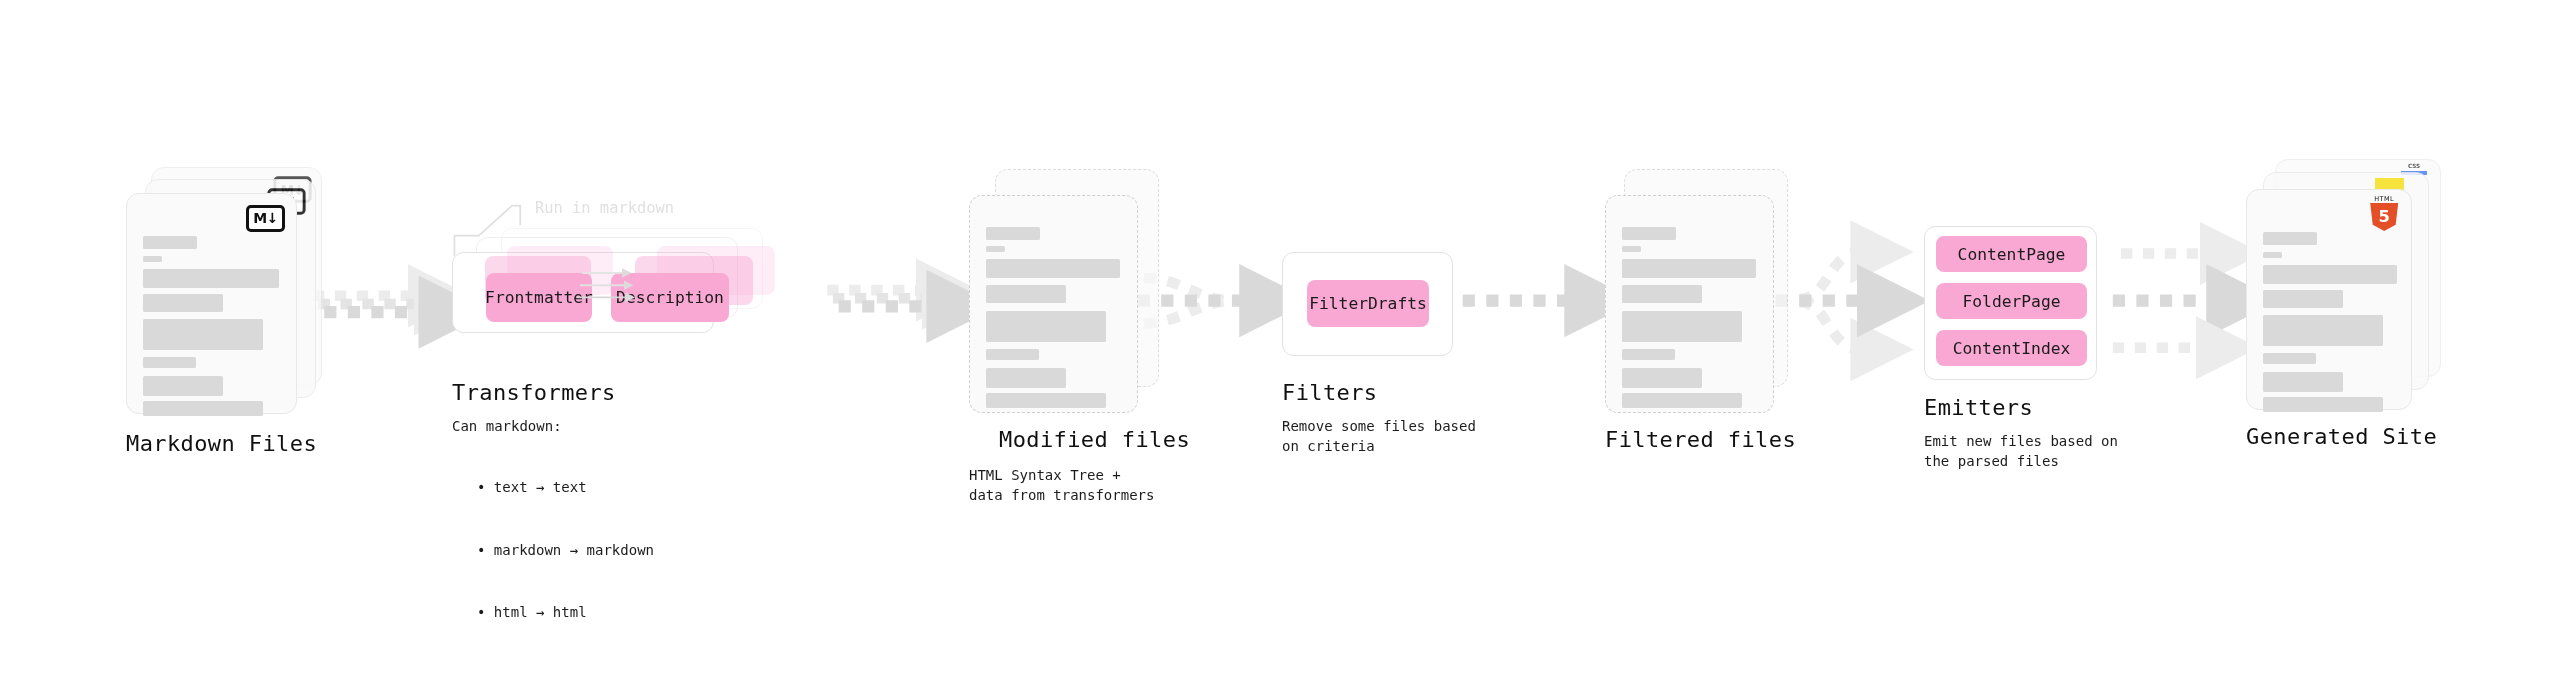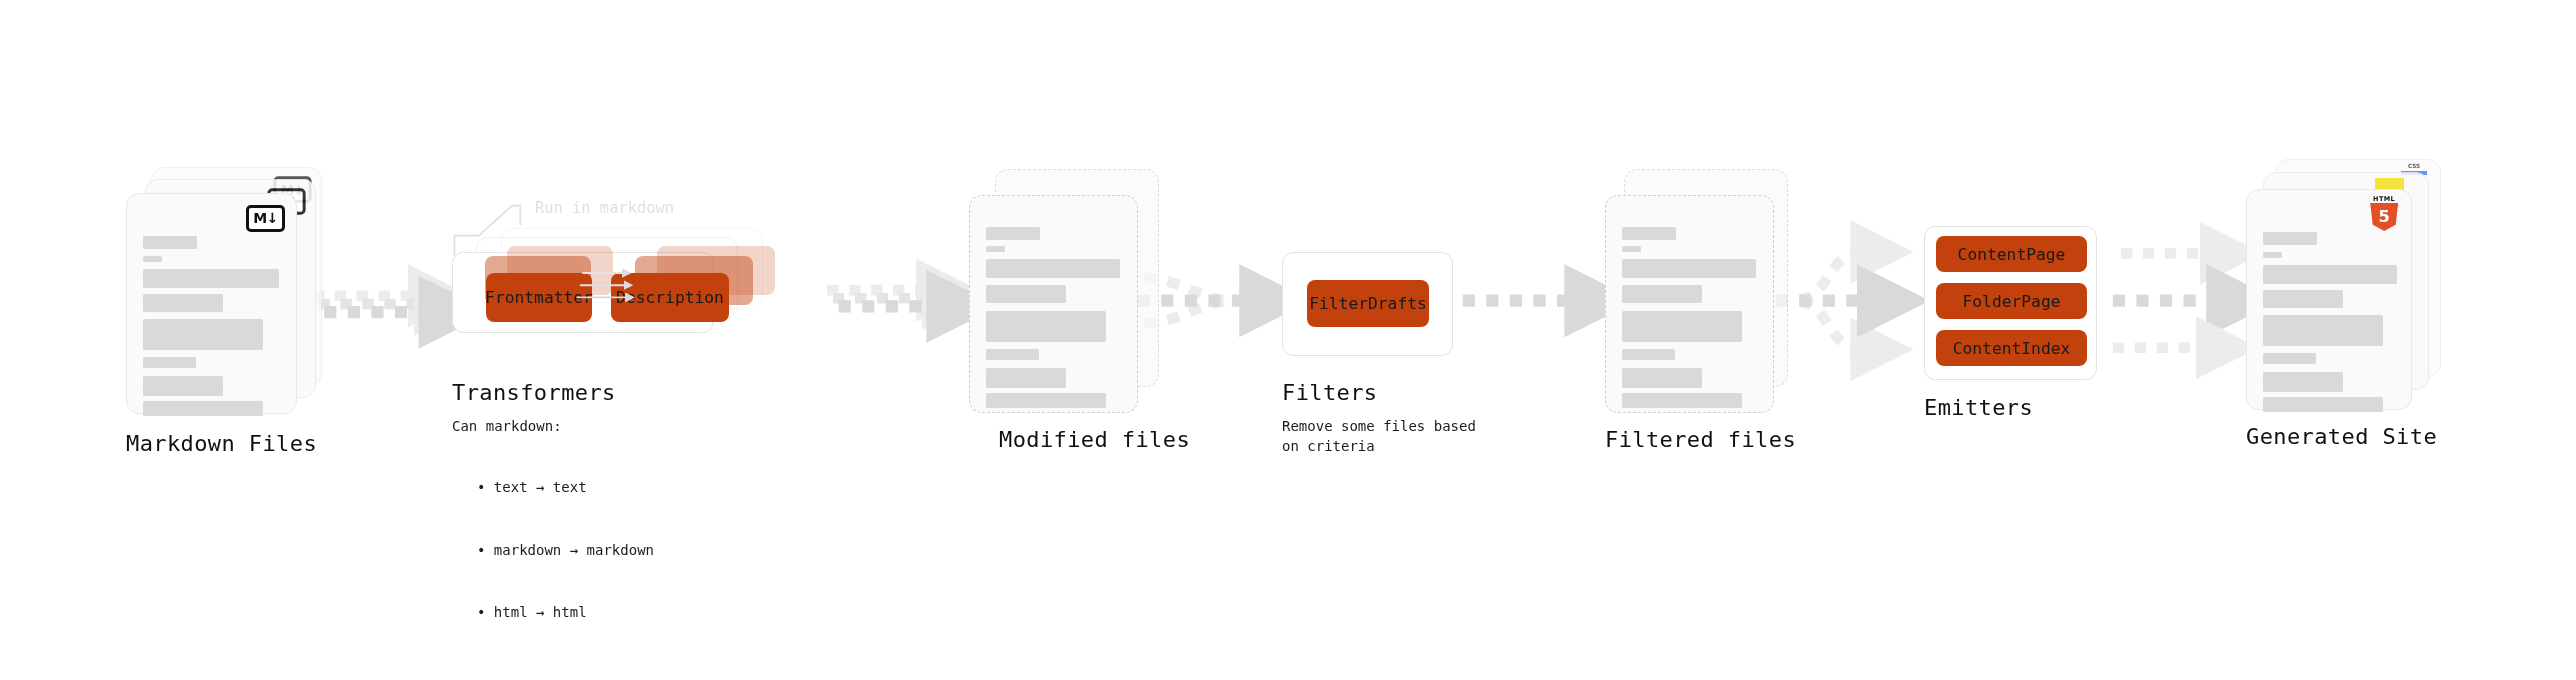--- a/index.html
+++ b/index.html
@@ -43,21 +43,21 @@
   }
   .md-badge.small{transform:scale(.98);}
 
   
   .html5{
     position:absolute;width:31px;height:36px;
   }
   .html5 .word{
     position:absolute;left:0;top:0;width:31px;text-align:center;
     font-family:"DejaVu Sans","Liberation Sans",sans-serif;
-    font-weight:bold;font-size:6.5px;color:#111;letter-spacing:0.4px;
+    font-weight:normal;font-size:6.5px;color:#111;letter-spacing:0.4px;
   }
   .html5 .shield{
     position:absolute;left:1.6px;top:8.1px;width:28px;height:28px;
     background:#e34f26;
     clip-path:polygon(0% 0%,100% 0%,91% 78%,50% 100%,9% 78%);
   }
   .html5 .shield:after{
     content:"5";
     position:absolute;left:0;right:0;top:4.1px;text-align:center;
     font-family:"DejaVu Sans","Liberation Sans",sans-serif;
@@ -79,21 +79,21 @@
     position:absolute;
     background:#ffffff;
     border:1.6px solid #e2e2e2;
     border-radius:11.4px;
     box-sizing:border-box;
   }
   .pbox.faded1{opacity:.55;background:transparent;}
   .pbox.faded2{opacity:.3;background:transparent;}
   .chip{
     position:absolute;
-    background:#c2410c;
+    background:#f9a8d4;
     border-radius:8.1px;
     display:flex;align-items:center;justify-content:center;
     font-size:16.3px;color:#1a1a1a;
     white-space:nowrap;
     box-sizing:border-box;
   }
   .chip.faded1{opacity:.45;}
   .chip.faded2{opacity:.22;}
 
   
@@ -241,20 +241,22 @@
       <div class="skel" style="left:16.3px;top:50px;width:18.7px;height:5.7px;"></div>
       <div class="skel" style="left:16.3px;top:63px;width:134px;height:18.7px;"></div>
       <div class="skel" style="left:16.3px;top:89px;width:80px;height:18px;"></div>
       <div class="skel" style="left:16.3px;top:115px;width:120px;height:31px;"></div>
       <div class="skel" style="left:16.3px;top:153px;width:53px;height:11.4px;"></div>
       <div class="skel" style="left:16.3px;top:172px;width:80px;height:19.5px;"></div>
       <div class="skel" style="left:16.3px;top:197px;width:120px;height:14.6px;"></div>
     </div>
   </div>
   <div class="title" style="left:969px;top:427px;padding-left:30px;">Modified files</div>
+  <div class="sub" style="left:969px;top:465px;">HTML Syntax Tree +
+data from transformers</div>
 
   <div class="pbox" style="left:1282px;top:252px;width:171px;height:104px;"></div>
   <div class="chip" style="left:1307px;top:280px;width:122px;height:47px;">FilterDrafts</div>
   <div class="title" style="left:1282px;top:380px;">Filters</div>
   <div class="sub" style="left:1282px;top:416px;">Remove some files based
 on criteria</div>
 
   <div class="doc-stack">
     <div class="doc dashed ghost2" style="left:1624px;top:169px;width:164px;height:218px;"></div>
     <div class="doc dashed" style="left:1605px;top:195px;width:169px;height:218px;">
@@ -268,20 +270,22 @@
       <div class="skel" style="left:16.3px;top:197px;width:120px;height:14.6px;"></div>
     </div>
   </div>
   <div class="title" style="left:1605px;top:427px;">Filtered files</div>
 
   <div class="pbox" style="left:1924px;top:226px;width:173px;height:154px;"></div>
   <div class="chip" style="left:1936px;top:236px;width:151px;height:36px;">ContentPage</div>
   <div class="chip" style="left:1936px;top:283px;width:151px;height:36px;">FolderPage</div>
   <div class="chip" style="left:1936px;top:330px;width:151px;height:36px;">ContentIndex</div>
   <div class="title" style="left:1924px;top:395px;">Emitters</div>
+  <div class="sub" style="left:1924px;top:431px;">Emit new files based on
+the parsed files</div>
 
   <div class="doc-stack">
     <div class="doc ghost2" style="left:2275px;top:159px;width:166px;height:218px;">
       <div class="css3" style="right:13px;top:3.3px;">
         <div class="word">CSS</div>
         <div class="bar"></div>
       </div>
     </div>
     <div class="doc ghost1" style="left:2263px;top:172px;width:166px;height:218px;">
       <div class="jsbadge" style="right:24.4px;top:4.9px;"></div>

